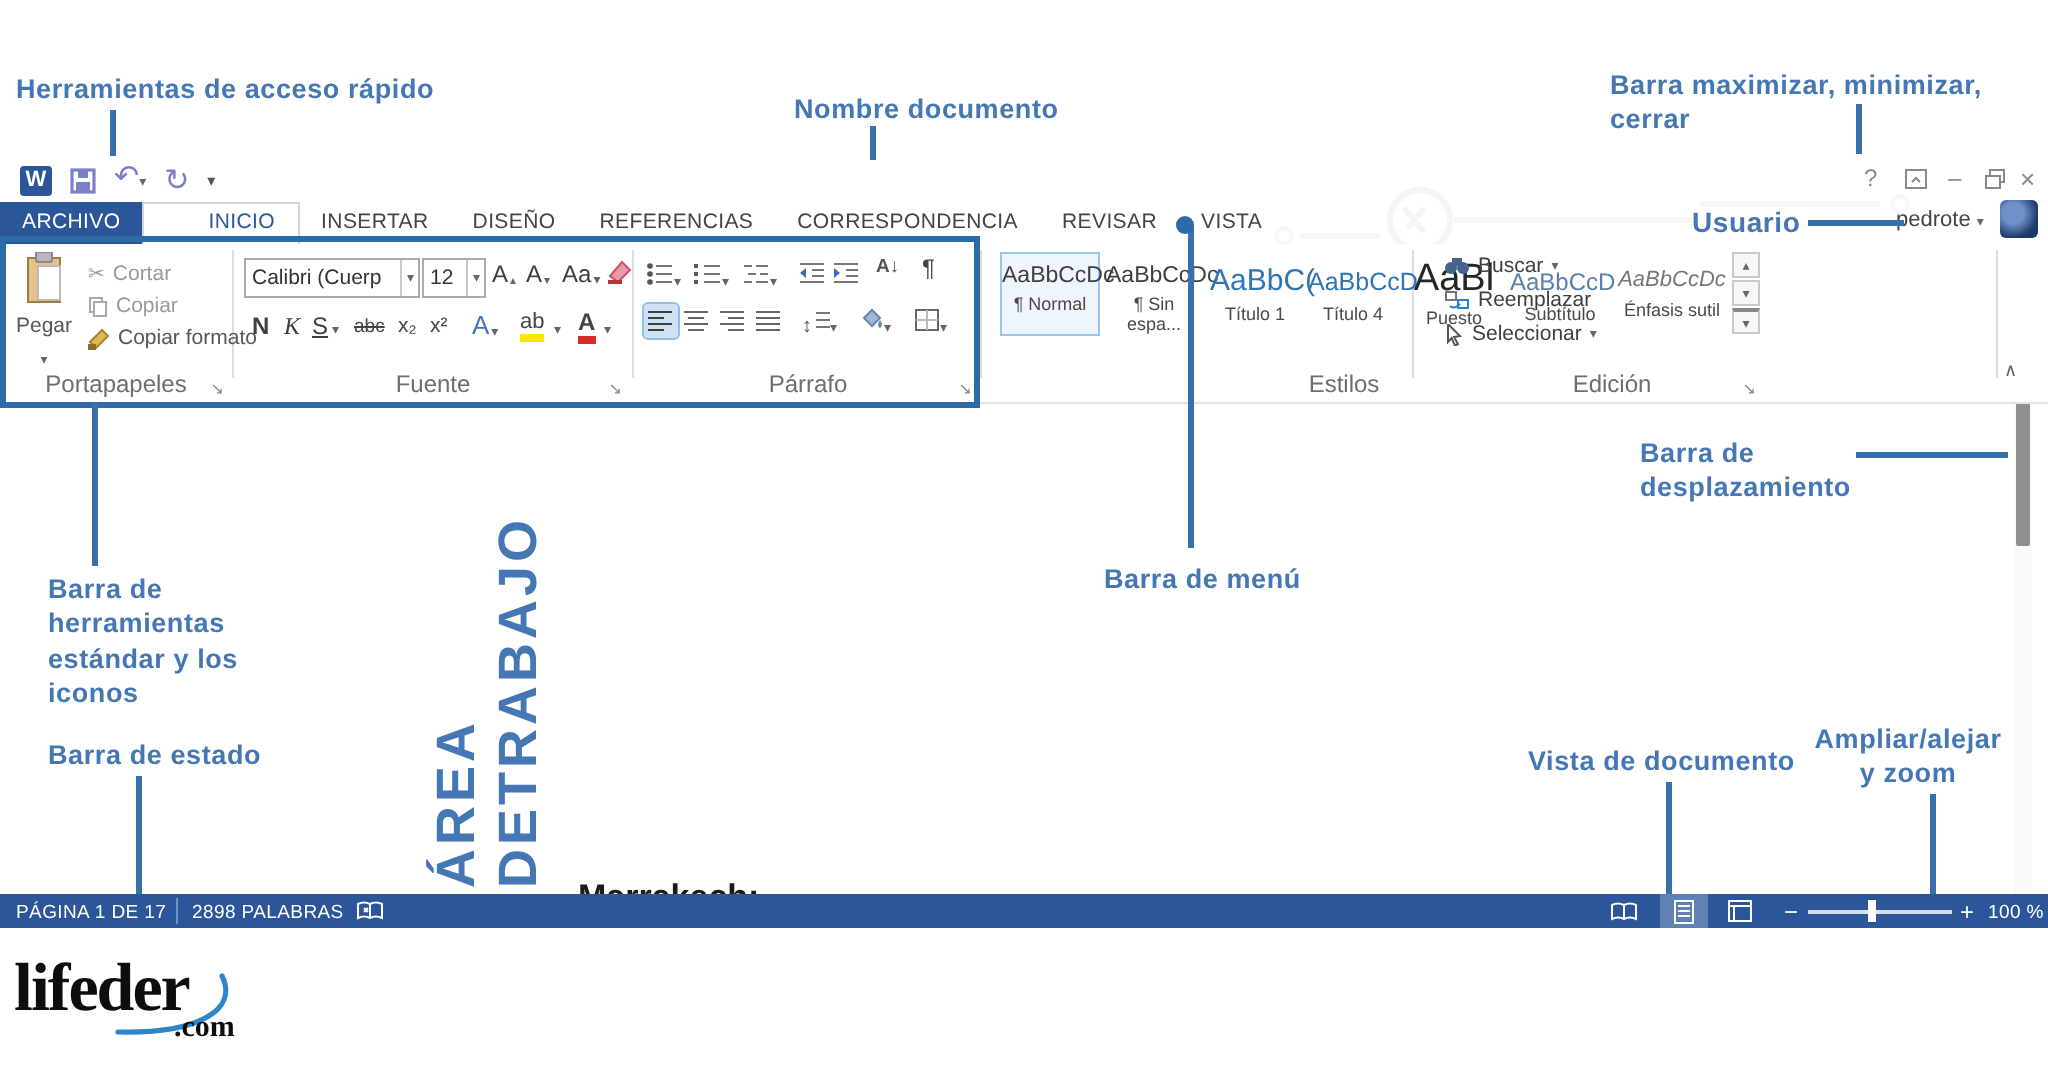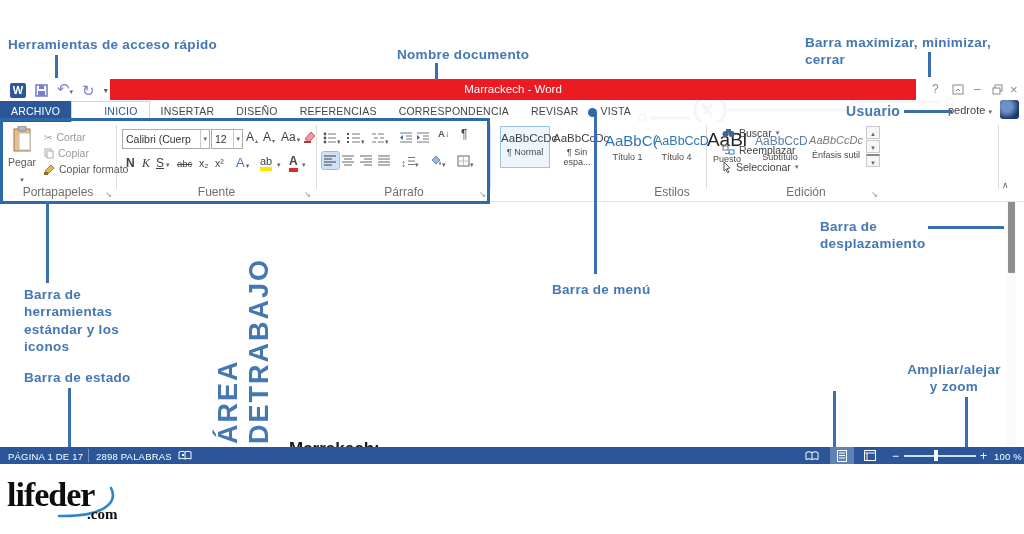--- a/index.html
+++ b/index.html
@@ -112,43 +112,41 @@
 estándar y los
 iconos</div>
 
   <div class="ann" style="left:24px;top:369px;">Barra de estado</div>
   <div class="ln" style="left:68px;top:388px;width:3px;height:59px;"></div>
 
   <div class="ann" style="left:820px;top:218px;">Barra de
 desplazamiento</div>
   <div class="ln" style="left:928px;top:226px;width:76px;height:3px;"></div>
 
+  <div class="ann" style="left:764px;top:372px;">Vista de documento</div>
   <div class="ln" style="left:833px;top:391px;width:3px;height:56px;"></div>
 
   <div class="ann" style="left:898px;top:361px;width:112px;text-align:center;">Ampliar/alejar
 y zoom</div>
   <div class="ln" style="left:965px;top:397px;width:3px;height:50px;"></div>
 
   <div class="workarea" style="left:213px;top:444px;width:235px;">ÁREA DETRABAJO</div>
 
   <div class="qat">
     <span class="wordlogo">W</span>
     <svg width="13" height="13">
       <rect x="1" y="1" width="11" height="11" fill="none" stroke="#7a7fc9" stroke-width="1.6"></rect>
       <rect x="4" y="1" width="5" height="4" fill="#7a7fc9"></rect>
       <rect x="3" y="7" width="7" height="5" fill="#7a7fc9"></rect>
     </svg>
     <span class="qi"><span>↶</span><span class="cdn">▾</span></span>
     <span class="qi">↻</span>
     <span class="cdn" style="font-size:8px;color:#555;">▾</span>
   </div>
 
-  <div class="titlebar">
-    <span>Marrackech -  Word</span>
-  </div>
 
   <span class="winctrl" style="left:932px;">?</span>
   <svg class="winctrl" style="left:952px;top:84px;" width="12" height="11">
     <rect x="1" y="1" width="10" height="9" fill="none" stroke="#8a8a8a"></rect>
     <path d="M4,7 L6,5 L8,7" fill="none" stroke="#8a8a8a"></path>
   </svg>
   <span class="winctrl" style="left:974px;">–</span>
   <svg class="winctrl" style="left:992px;top:84px;" width="11" height="11">
     <rect x="3" y="1" width="7" height="6" fill="none" stroke="#8a8a8a"></rect>
     <rect x="1" y="4" width="7" height="6" fill="#fff" stroke="#8a8a8a"></rect>

